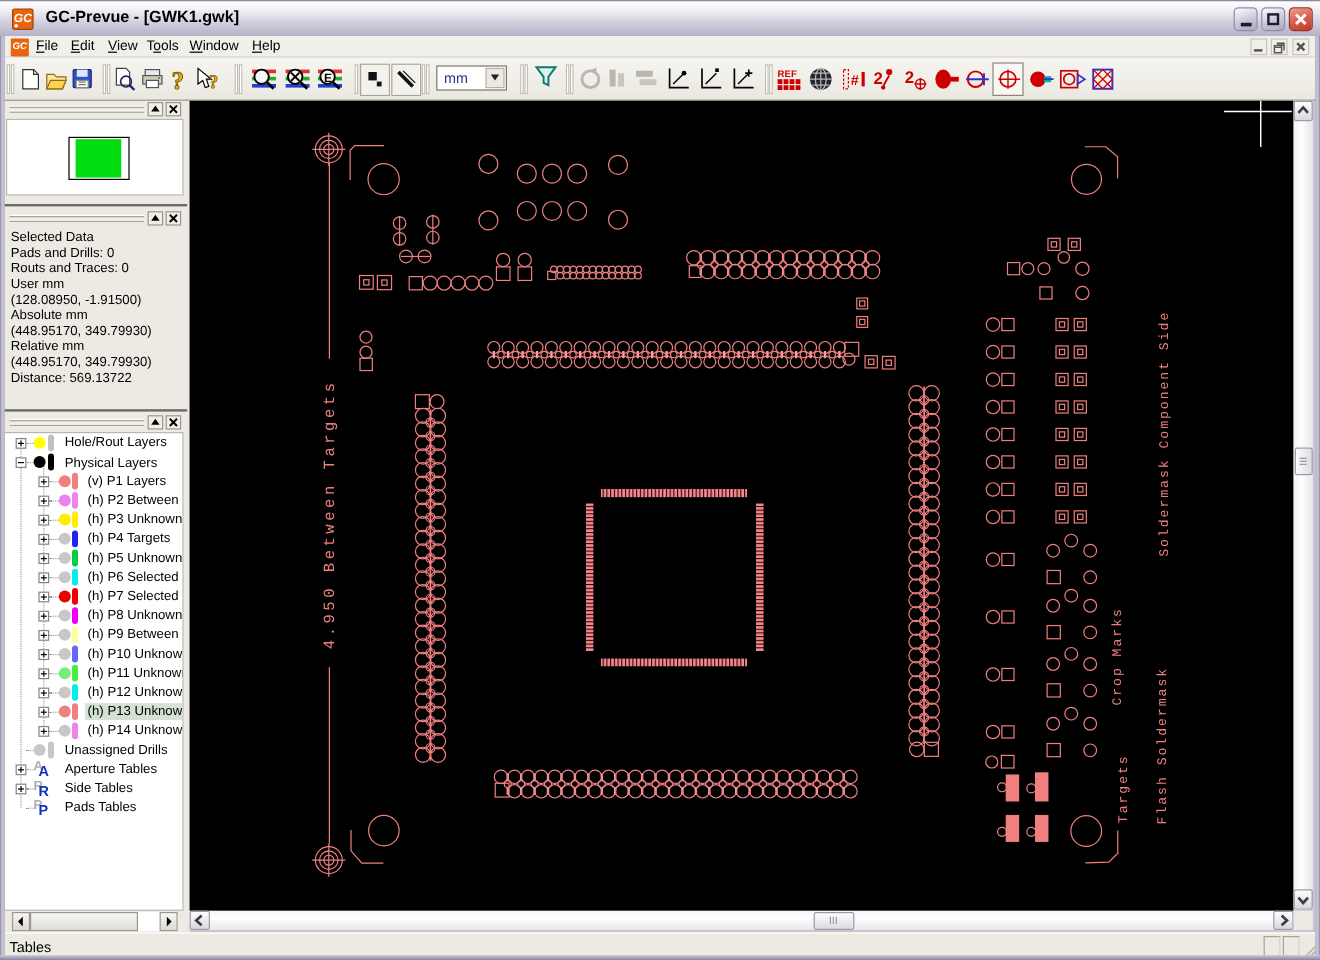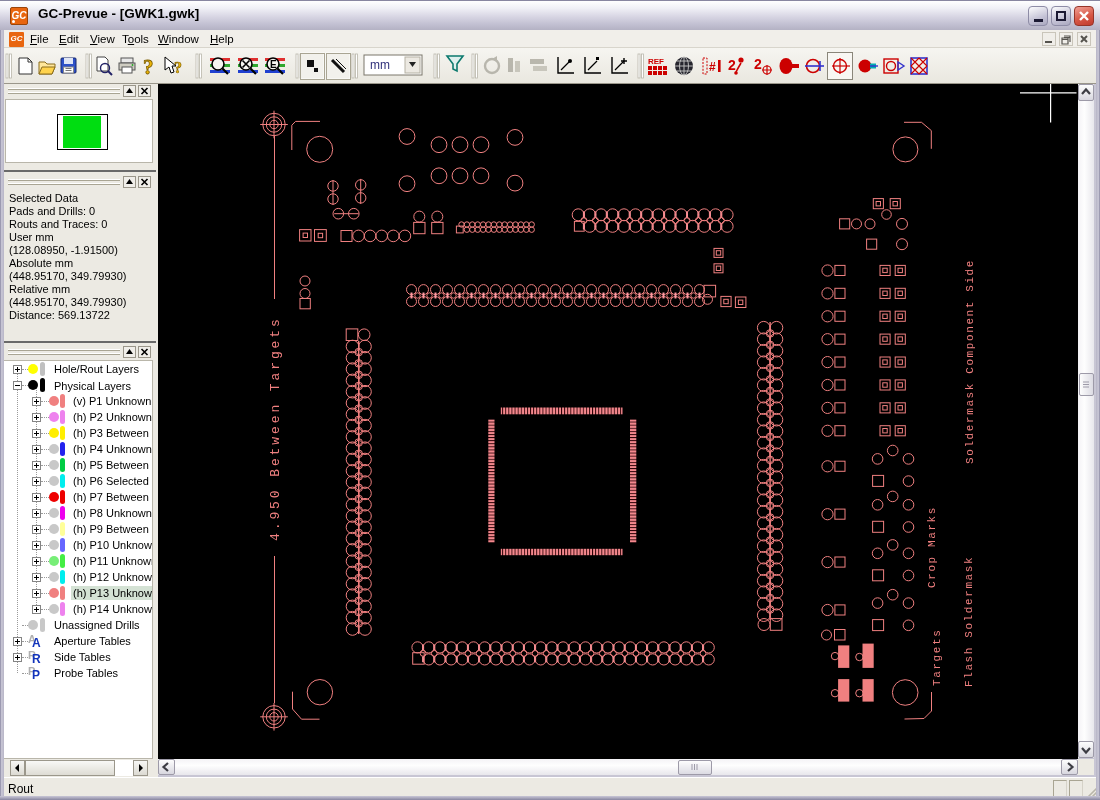--- a/index.html
+++ b/index.html
@@ -297,63 +297,63 @@
       <div style="position:absolute;left:11px;top:24px;width:5px;height:1px;background:#000"></div>
       <div style="position:absolute;left:24px;top:19px;width:10px;height:10px;border-radius:50%;background:#000000"></div>
       <div style="position:absolute;left:35.5px;top:17px;width:5px;height:14px;border-radius:2.5px;background:#000000"></div>
       <div style="position:absolute;left:48px;top:18px;height:14px;font-size:11px;line-height:14px;color:#000;padding:0 2px;white-space:nowrap">Physical Layers</div>
       <div style="position:absolute;left:37px;top:40px;width:8px;height:1px;border-top:1px dotted #9a9a9a"></div>
       <div style="position:absolute;left:28px;top:36px;width:9px;height:9px;background:#fff;border:1px solid #848484"></div>
       <div style="position:absolute;left:30px;top:40px;width:5px;height:1px;background:#000"></div>
       <div style="position:absolute;left:32px;top:38px;width:1px;height:5px;background:#000"></div>
       <div style="position:absolute;left:45px;top:35px;width:10px;height:10px;border-radius:50%;background:#f08080"></div>
       <div style="position:absolute;left:55.5px;top:33px;width:5px;height:14px;border-radius:2.5px;background:#f08080"></div>
-      <div style="position:absolute;left:67px;top:33px;height:14px;font-size:11px;line-height:14px;color:#000;padding:0 2px;white-space:nowrap">(v) P1 Unknown</div>
+      <div style="position:absolute;left:67px;top:33px;height:14px;font-size:11px;line-height:14px;color:#000;padding:0 2px;white-space:nowrap">(v) P1 Layers</div>
       <div style="position:absolute;left:37px;top:56px;width:8px;height:1px;border-top:1px dotted #9a9a9a"></div>
       <div style="position:absolute;left:28px;top:52px;width:9px;height:9px;background:#fff;border:1px solid #848484"></div>
       <div style="position:absolute;left:30px;top:56px;width:5px;height:1px;background:#000"></div>
       <div style="position:absolute;left:32px;top:54px;width:1px;height:5px;background:#000"></div>
       <div style="position:absolute;left:45px;top:51px;width:10px;height:10px;border-radius:50%;background:#ee82ee"></div>
       <div style="position:absolute;left:55.5px;top:49px;width:5px;height:14px;border-radius:2.5px;background:#ee82ee"></div>
-      <div style="position:absolute;left:67px;top:49px;height:14px;font-size:11px;line-height:14px;color:#000;padding:0 2px;white-space:nowrap">(h) P2 Unknown</div>
+      <div style="position:absolute;left:67px;top:49px;height:14px;font-size:11px;line-height:14px;color:#000;padding:0 2px;white-space:nowrap">(h) P2 Between</div>
       <div style="position:absolute;left:37px;top:72px;width:8px;height:1px;border-top:1px dotted #9a9a9a"></div>
       <div style="position:absolute;left:28px;top:68px;width:9px;height:9px;background:#fff;border:1px solid #848484"></div>
       <div style="position:absolute;left:30px;top:72px;width:5px;height:1px;background:#000"></div>
       <div style="position:absolute;left:32px;top:70px;width:1px;height:5px;background:#000"></div>
       <div style="position:absolute;left:45px;top:67px;width:10px;height:10px;border-radius:50%;background:#ffee00"></div>
       <div style="position:absolute;left:55.5px;top:65px;width:5px;height:14px;border-radius:2.5px;background:#ffee00"></div>
-      <div style="position:absolute;left:67px;top:65px;height:14px;font-size:11px;line-height:14px;color:#000;padding:0 2px;white-space:nowrap">(h) P3 Between</div>
+      <div style="position:absolute;left:67px;top:65px;height:14px;font-size:11px;line-height:14px;color:#000;padding:0 2px;white-space:nowrap">(h) P3 Unknown</div>
       <div style="position:absolute;left:37px;top:88px;width:8px;height:1px;border-top:1px dotted #9a9a9a"></div>
       <div style="position:absolute;left:28px;top:84px;width:9px;height:9px;background:#fff;border:1px solid #848484"></div>
       <div style="position:absolute;left:30px;top:88px;width:5px;height:1px;background:#000"></div>
       <div style="position:absolute;left:32px;top:86px;width:1px;height:5px;background:#000"></div>
       <div style="position:absolute;left:45px;top:83px;width:10px;height:10px;border-radius:50%;background:#c8c8c8"></div>
       <div style="position:absolute;left:55.5px;top:81px;width:5px;height:14px;border-radius:2.5px;background:#2222ee"></div>
-      <div style="position:absolute;left:67px;top:81px;height:14px;font-size:11px;line-height:14px;color:#000;padding:0 2px;white-space:nowrap">(h) P4 Unknown</div>
+      <div style="position:absolute;left:67px;top:81px;height:14px;font-size:11px;line-height:14px;color:#000;padding:0 2px;white-space:nowrap">(h) P4 Targets</div>
       <div style="position:absolute;left:37px;top:104px;width:8px;height:1px;border-top:1px dotted #9a9a9a"></div>
       <div style="position:absolute;left:28px;top:100px;width:9px;height:9px;background:#fff;border:1px solid #848484"></div>
       <div style="position:absolute;left:30px;top:104px;width:5px;height:1px;background:#000"></div>
       <div style="position:absolute;left:32px;top:102px;width:1px;height:5px;background:#000"></div>
       <div style="position:absolute;left:45px;top:99px;width:10px;height:10px;border-radius:50%;background:#c8c8c8"></div>
       <div style="position:absolute;left:55.5px;top:97px;width:5px;height:14px;border-radius:2.5px;background:#00cc44"></div>
-      <div style="position:absolute;left:67px;top:97px;height:14px;font-size:11px;line-height:14px;color:#000;padding:0 2px;white-space:nowrap">(h) P5 Between</div>
+      <div style="position:absolute;left:67px;top:97px;height:14px;font-size:11px;line-height:14px;color:#000;padding:0 2px;white-space:nowrap">(h) P5 Unknown</div>
       <div style="position:absolute;left:37px;top:120px;width:8px;height:1px;border-top:1px dotted #9a9a9a"></div>
       <div style="position:absolute;left:28px;top:116px;width:9px;height:9px;background:#fff;border:1px solid #848484"></div>
       <div style="position:absolute;left:30px;top:120px;width:5px;height:1px;background:#000"></div>
       <div style="position:absolute;left:32px;top:118px;width:1px;height:5px;background:#000"></div>
       <div style="position:absolute;left:45px;top:115px;width:10px;height:10px;border-radius:50%;background:#c8c8c8"></div>
       <div style="position:absolute;left:55.5px;top:113px;width:5px;height:14px;border-radius:2.5px;background:#00eeee"></div>
       <div style="position:absolute;left:67px;top:113px;height:14px;font-size:11px;line-height:14px;color:#000;padding:0 2px;white-space:nowrap">(h) P6 Selected</div>
       <div style="position:absolute;left:37px;top:136px;width:8px;height:1px;border-top:1px dotted #9a9a9a"></div>
       <div style="position:absolute;left:28px;top:132px;width:9px;height:9px;background:#fff;border:1px solid #848484"></div>
       <div style="position:absolute;left:30px;top:136px;width:5px;height:1px;background:#000"></div>
       <div style="position:absolute;left:32px;top:134px;width:1px;height:5px;background:#000"></div>
       <div style="position:absolute;left:45px;top:131px;width:10px;height:10px;border-radius:50%;background:#ee0000"></div>
       <div style="position:absolute;left:55.5px;top:129px;width:5px;height:14px;border-radius:2.5px;background:#ee0000"></div>
-      <div style="position:absolute;left:67px;top:129px;height:14px;font-size:11px;line-height:14px;color:#000;padding:0 2px;white-space:nowrap">(h) P7 Between</div>
+      <div style="position:absolute;left:67px;top:129px;height:14px;font-size:11px;line-height:14px;color:#000;padding:0 2px;white-space:nowrap">(h) P7 Selected</div>
       <div style="position:absolute;left:37px;top:152px;width:8px;height:1px;border-top:1px dotted #9a9a9a"></div>
       <div style="position:absolute;left:28px;top:148px;width:9px;height:9px;background:#fff;border:1px solid #848484"></div>
       <div style="position:absolute;left:30px;top:152px;width:5px;height:1px;background:#000"></div>
       <div style="position:absolute;left:32px;top:150px;width:1px;height:5px;background:#000"></div>
       <div style="position:absolute;left:45px;top:147px;width:10px;height:10px;border-radius:50%;background:#c8c8c8"></div>
       <div style="position:absolute;left:55.5px;top:145px;width:5px;height:14px;border-radius:2.5px;background:#ee00ee"></div>
       <div style="position:absolute;left:67px;top:145px;height:14px;font-size:11px;line-height:14px;color:#000;padding:0 2px;white-space:nowrap">(h) P8 Unknown</div>
       <div style="position:absolute;left:37px;top:168px;width:8px;height:1px;border-top:1px dotted #9a9a9a"></div>
       <div style="position:absolute;left:28px;top:164px;width:9px;height:9px;background:#fff;border:1px solid #848484"></div>
       <div style="position:absolute;left:30px;top:168px;width:5px;height:1px;background:#000"></div>
@@ -410,21 +410,21 @@
       <div style="position:absolute;left:18px;top:296px;width:6px;height:1px;border-top:1px dotted #9a9a9a"></div>
       <div style="position:absolute;left:9px;top:292px;width:9px;height:9px;background:#fff;border:1px solid #848484"></div>
       <div style="position:absolute;left:11px;top:296px;width:5px;height:1px;background:#000"></div>
       <div style="position:absolute;left:13px;top:294px;width:1px;height:5px;background:#000"></div>
       <div style="position:absolute;left:24px;top:288px;width:16px;height:16px;font-size:11px;font-weight:bold;color:#b0b0b0">R</div>
       <div style="position:absolute;left:28px;top:291px;width:16px;height:16px;font-size:12px;font-weight:bold;color:#1133bb">R</div>
       <div style="position:absolute;left:48px;top:289px;height:14px;font-size:11px;line-height:14px;color:#000;padding:0 2px;white-space:nowrap">Side Tables</div>
       <div style="position:absolute;left:18px;top:312px;width:6px;height:1px;border-top:1px dotted #9a9a9a"></div>
       <div style="position:absolute;left:24px;top:304px;width:16px;height:16px;font-size:11px;font-weight:bold;color:#b0b0b0">P</div>
       <div style="position:absolute;left:28px;top:307px;width:16px;height:16px;font-size:12px;font-weight:bold;color:#1133bb">P</div>
-      <div style="position:absolute;left:48px;top:305px;height:14px;font-size:11px;line-height:14px;color:#000;padding:0 2px;white-space:nowrap">Probe Tables</div>
+      <div style="position:absolute;left:48px;top:305px;height:14px;font-size:11px;line-height:14px;color:#000;padding:0 2px;white-space:nowrap">Pads Tables</div>
 </div>
 
 <div class="abs" style="left:10px;top:760px;width:138px;height:16px;background:#fff"></div>
 <div class="abs" style="left:10px;top:760px;width:15px;height:16px;background:linear-gradient(#f6f6f4,#dcdad2);border:1px solid #9b978b"></div>
 <svg class="abs" style="left:10px;top:760px" width="15" height="16">
       <path d="M9 4 L5 8 L9 12 Z" fill="#000"></path>
     </svg>
 <div class="abs" style="left:25px;top:760px;width:90px;height:16px;background:linear-gradient(#f8f8f6,#dedcd4);border:1px solid #9b978b"></div>
 <div class="abs" style="left:133px;top:760px;width:15px;height:16px;background:linear-gradient(#f6f6f4,#dcdad2);border:1px solid #9b978b"></div>
 <svg class="abs" style="left:133px;top:760px" width="15" height="16">
@@ -1128,21 +1128,21 @@
       <path d="M7 4 L11.5 8 L7 12" fill="none" stroke="#3d3d44" stroke-width="2.2"></path>
     </svg>
 <div class="abs" style="left:678px;top:759.5px;width:34px;height:15px;background:linear-gradient(#fdfdfd,#dcdbe3);border:1px solid #9d9aa8;border-radius:2px"></div>
 <svg class="abs" style="left:678px;top:759px" width="34" height="16">
       <path d="M14 5 v6 M16.5 5 v6 M19 5 v6" stroke="#9d9aa8" stroke-width="1"></path>
     </svg>
 
 <div class="abs" style="left:1078px;top:759px;width:16px;height:16px;background:#eceae3"></div>
 
 <div class="abs" style="left:0;top:777px;width:1100px;height:23px;background:#eceae3;border-top:1px solid #fff"></div>
-<div class="abs" style="left:8px;top:782px;font-size:12px;color:#000">Rout</div>
+<div class="abs" style="left:8px;top:782px;font-size:12px;color:#000">Tables</div>
 <div class="abs" style="left:1053px;top:780px;width:14px;height:17px;border:1px solid #d5d2c8;border-top-color:#a9a593;border-left-color:#a9a593"></div>
 <div class="abs" style="left:1069px;top:780px;width:14px;height:17px;border:1px solid #d5d2c8;border-top-color:#a9a593;border-left-color:#a9a593"></div>
 <svg class="abs" style="left:1086px;top:786px" width="13" height="13">
  <path d="M12 1 L1 12 M12 5 L5 12 M12 9 L9 12" stroke="#b9b6aa" stroke-width="1.6"></path>
 </svg>
 
 <div class="abs" style="left:0;top:30px;width:4px;height:770px;background:linear-gradient(90deg,#8886a0,#c9c7d6 40%,#b7b5c6)"></div>
 <div class="abs" style="left:1096px;top:30px;width:4px;height:770px;background:linear-gradient(90deg,#b7b5c6,#c9c7d6 60%,#8886a0)"></div>
 <div class="abs" style="left:0;top:796px;width:1100px;height:4px;background:linear-gradient(#c9c7d6,#8886a0)"></div>
 </div>

